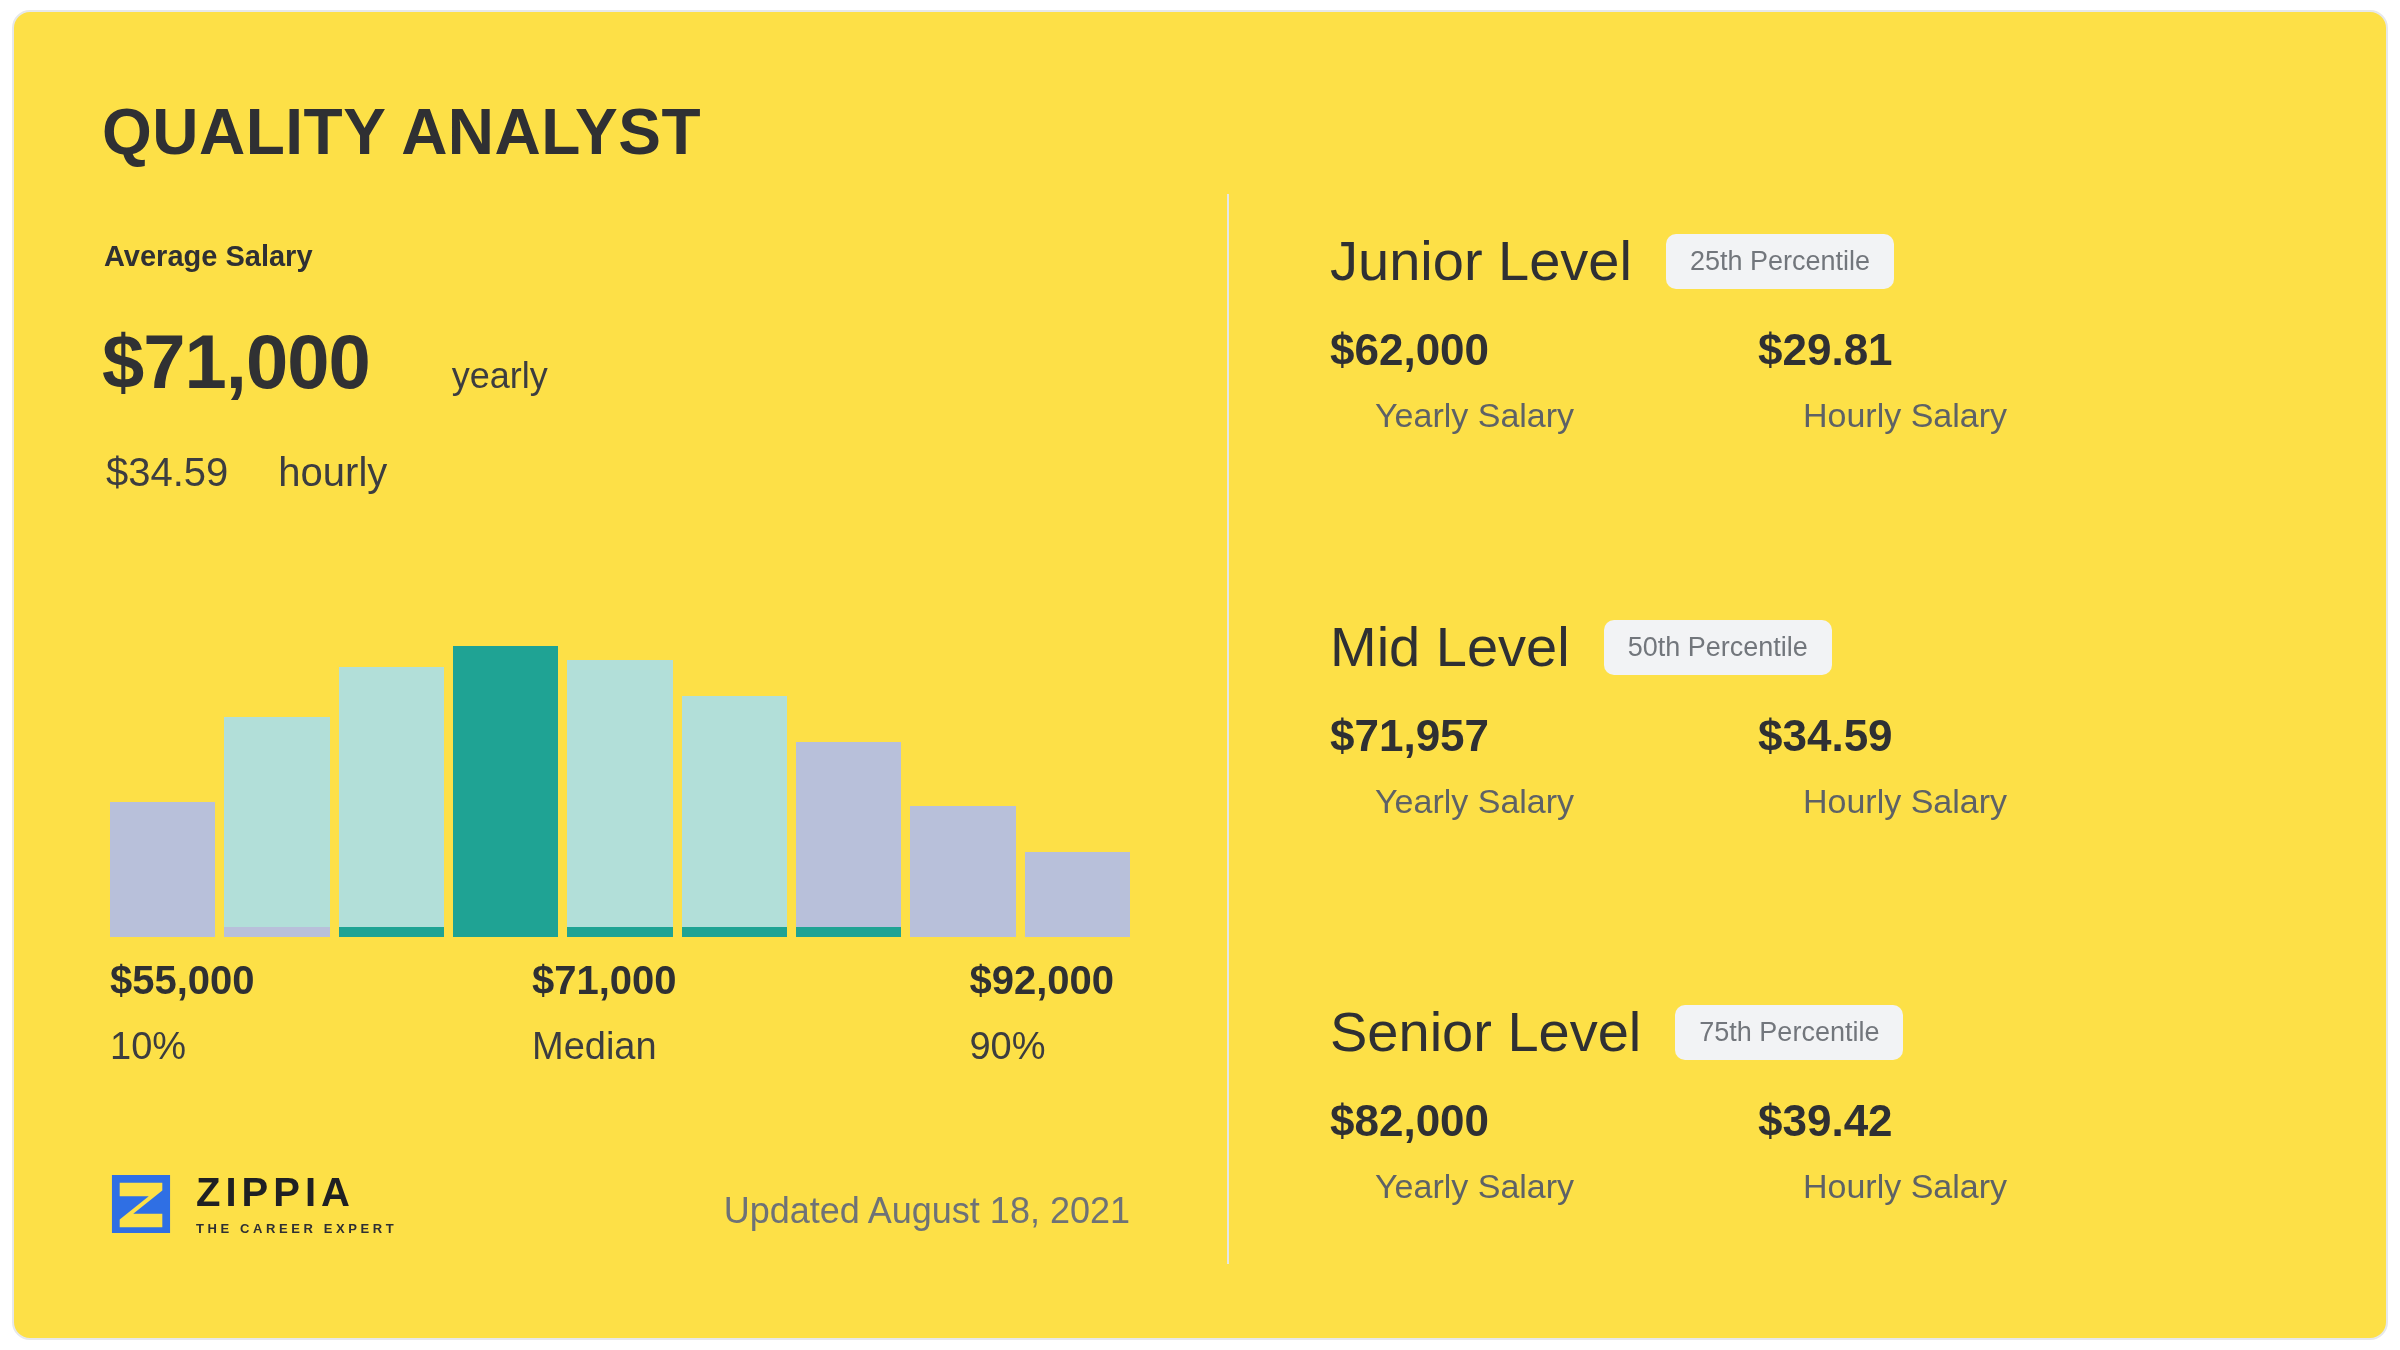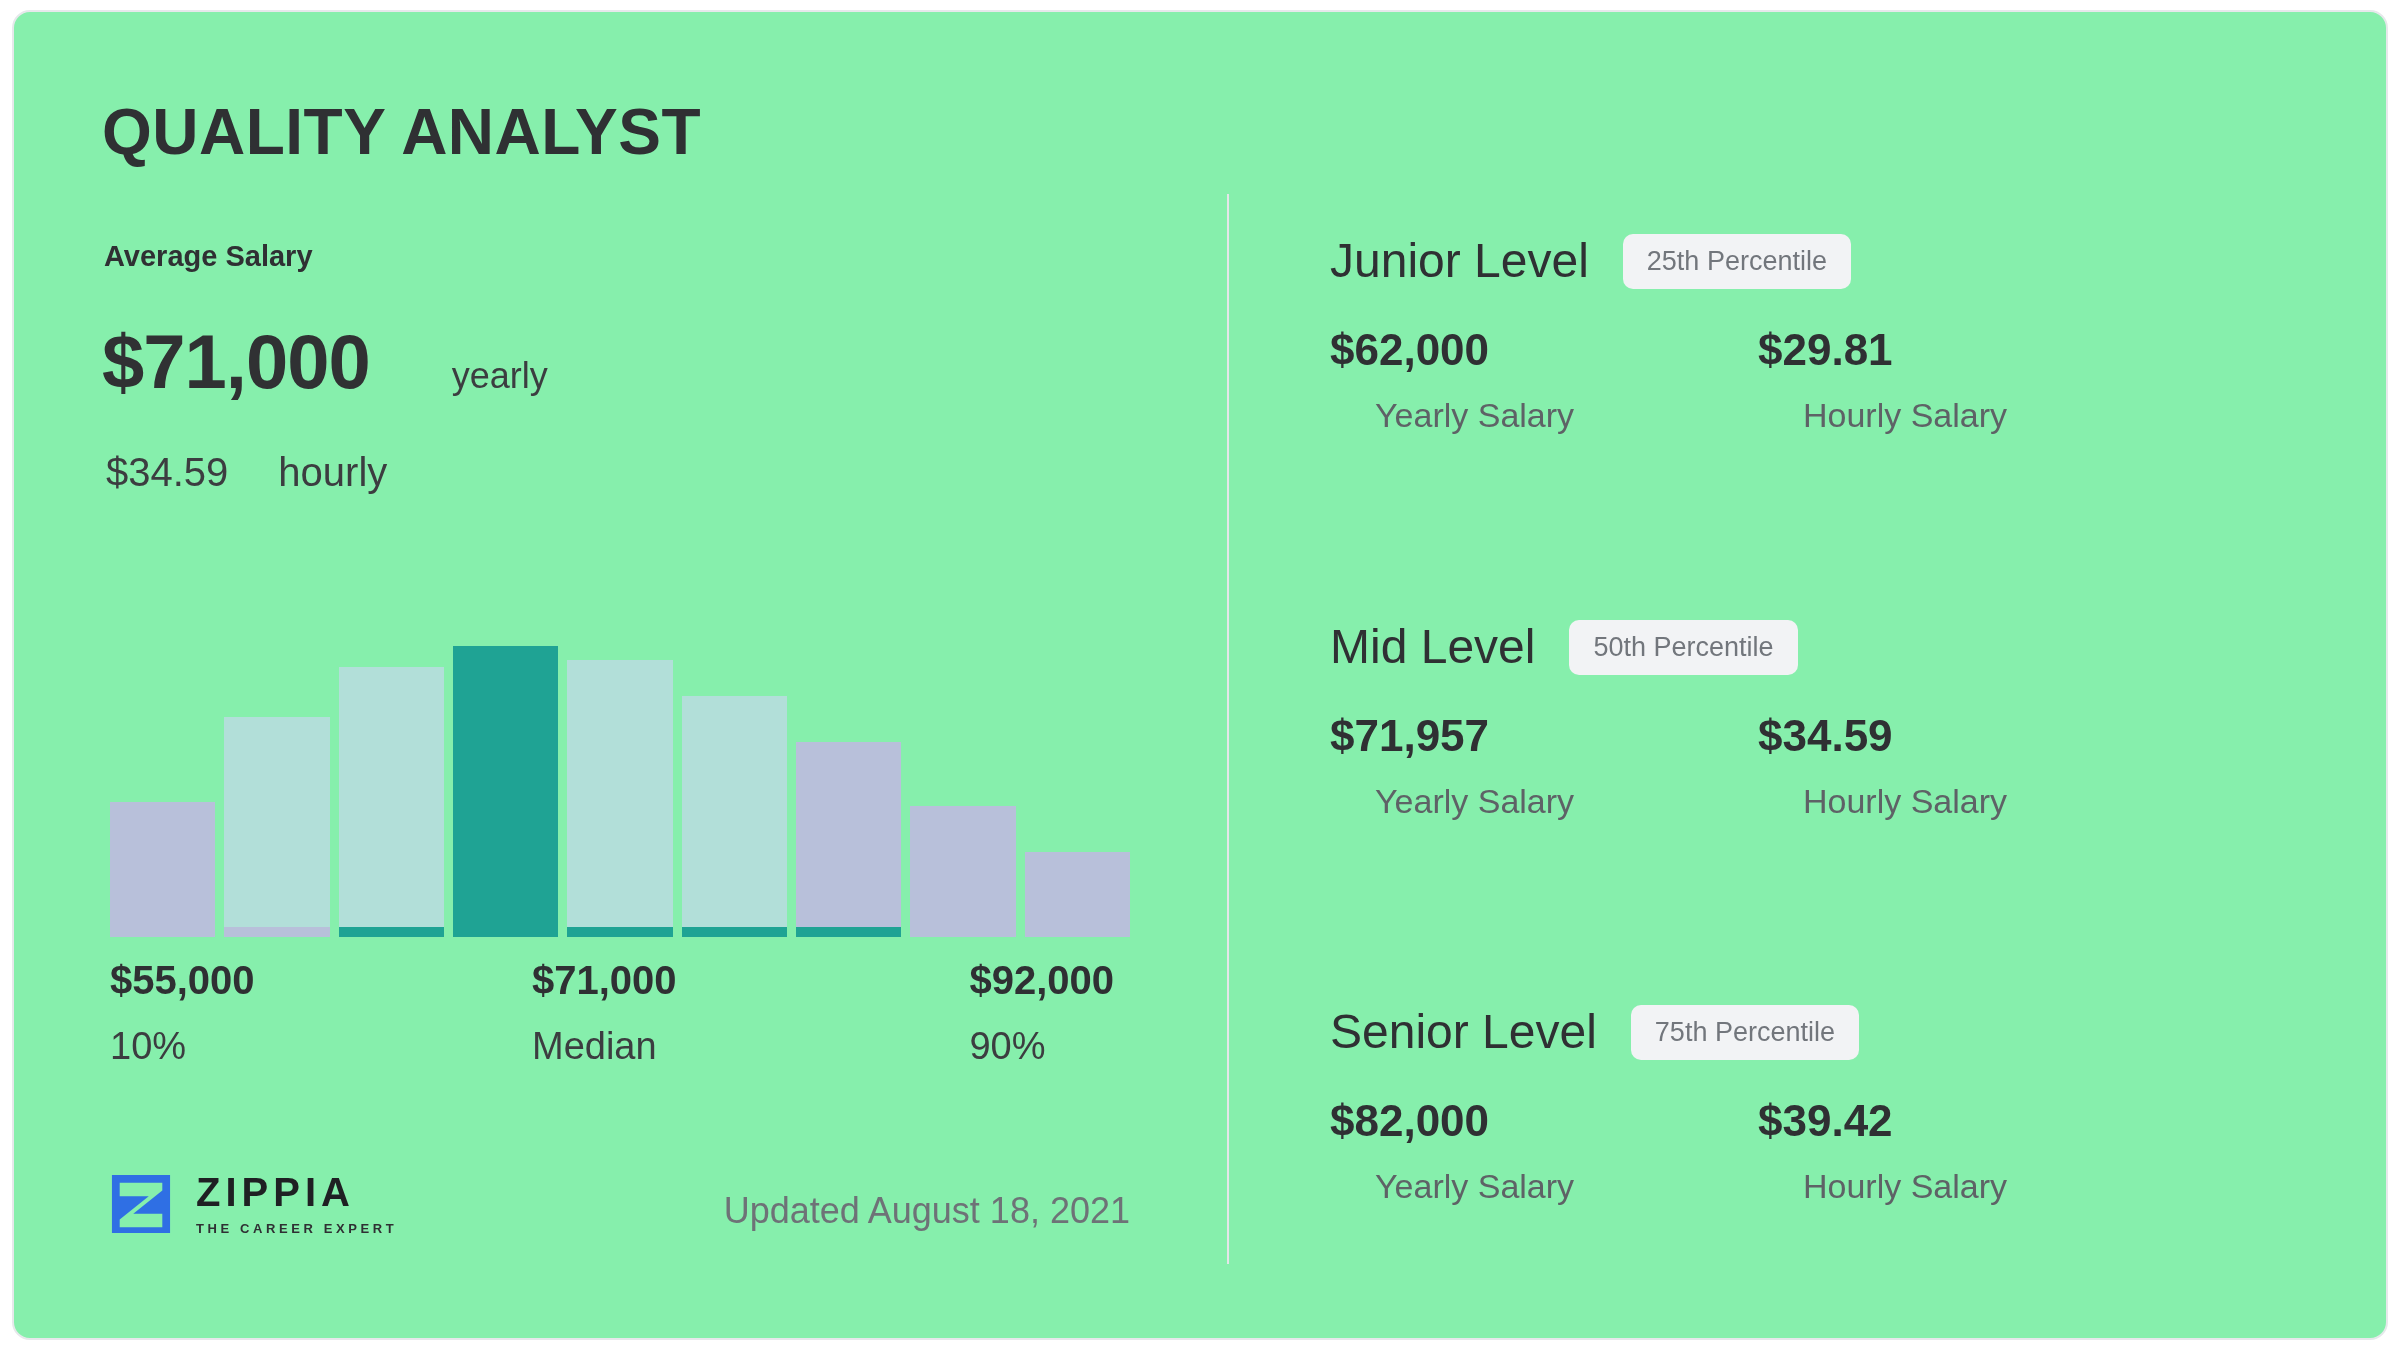--- a/index.html
+++ b/index.html
@@ -12,21 +12,21 @@
     font-family: "Liberation Sans", "DejaVu Sans", sans-serif;
     -webkit-font-smoothing: antialiased;
   }
 
   .card {
     position: absolute;
     left: 12px;
     top: 10px;
     width: 2376px;
     height: 1330px;
-    background: #86efac;
+    background: #fde047;
     border: 2px solid #e6e8eb;
     border-radius: 18px;
     overflow: hidden;
   }
 
   
   .left-panel {
     position: absolute;
     left: 0;
     top: 0;
@@ -222,21 +222,21 @@
   .level-block.b0 { top: 212px; }
   .level-block.b1 { top: 598px; }
   .level-block.b2 { top: 983px; }
 
   .level-head {
     display: flex;
     align-items: center;
     height: 74px;
   }
   .level-name {
-    font-size: 48px;
+    font-size: 56px;
     font-weight: 400;
     color: #2f3033;
     line-height: 1;
     white-space: nowrap;
   }
   .level-badge {
     margin-left: 34px;
     background: #f2f3f5;
     border-radius: 10px;
     padding: 14px 24px;

